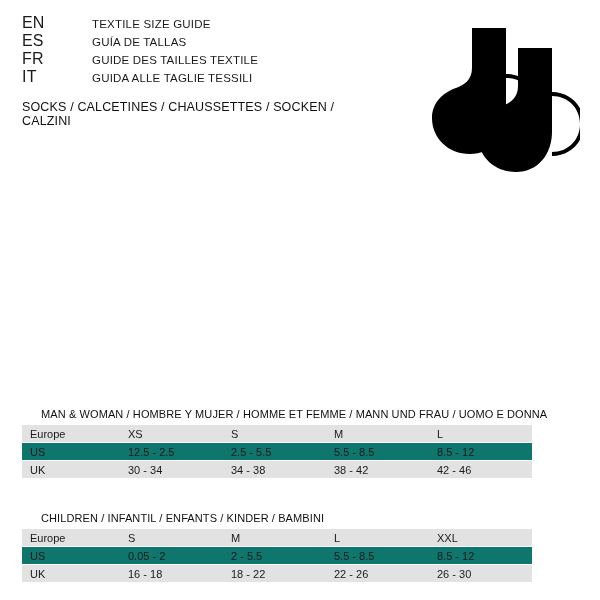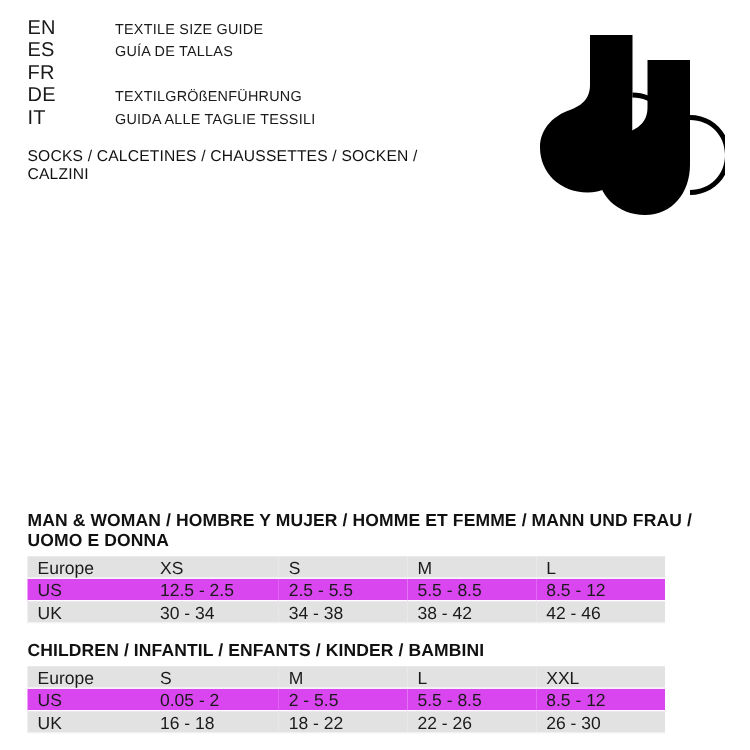--- a/index.html
+++ b/index.html
@@ -66,41 +66,42 @@
   
   .table-block {
     position: absolute;
     left: 22px;
     width: 556px;
   }
   .table-block.adults { top: 408px; }
   .table-block.children { top: 512px; }
 
   .table-caption {
-    font-size: 14px;
-    font-weight: bold;
+    font-size: 11px;
+    font-weight: normal;
     letter-spacing: .1px;
     color: #111;
     margin-bottom: 5px;
+    margin-left: 19px;
   }
   table.size-table {
     border-collapse: collapse;
     table-layout: fixed;
   }
   table.size-table td {
-    font-size: 14px;
+    font-size: 11px;
     color: #1a1a1a;
     height: 17px;
     padding: 0 0 0 8px;
     border-bottom: 1px solid #ffffff;
     vertical-align: middle;
     white-space: nowrap;
   }
   tr.row-shade td { background: #e2e2e2; }
-  tr.row-plain td { background: #d946ef; }
+  tr.row-plain td { background: #0f766e; }
   .col-label { width: 90px; }
   .col-val { width: 105px; margin-left: 34px; }
   .adults table.size-table { width: 470px; }
   .children table.size-table { width: 470px; }
   .adults .col-label { width: 90px; }
   .adults .col-val { width: 95px; }
   .children .col-label { width: 90px; }
   .children .col-val { width: 95px; }
 </style>
 </head>
@@ -112,24 +113,21 @@
     <div class="lang-row">
       <span class="lang-code">EN</span>
       <span class="lang-text">TEXTILE SIZE GUIDE</span>
     </div>
     <div class="lang-row">
       <span class="lang-code">ES</span>
       <span class="lang-text">GUÍA DE TALLAS</span>
     </div>
     <div class="lang-row">
       <span class="lang-code">FR</span>
-    </div>
-    <div class="lang-row">
-      <span class="lang-code">DE</span>
-      <span class="lang-text">TEXTILGRÖßENFÜHRUNG</span>
+      <span class="lang-text">GUIDE DES TAILLES TEXTILE</span>
     </div>
     <div class="lang-row">
       <span class="lang-code">IT</span>
       <span class="lang-text">GUIDA ALLE TAGLIE TESSILI</span>
     </div>
     <div class="product-title">SOCKS / CALCETINES / CHAUSSETTES / SOCKEN / CALZINI</div>
   </div>
 
   <div class="illustration">
     <svg width="180" height="160" viewBox="0 0 180 160" xmlns="http://www.w3.org/2000/svg">

